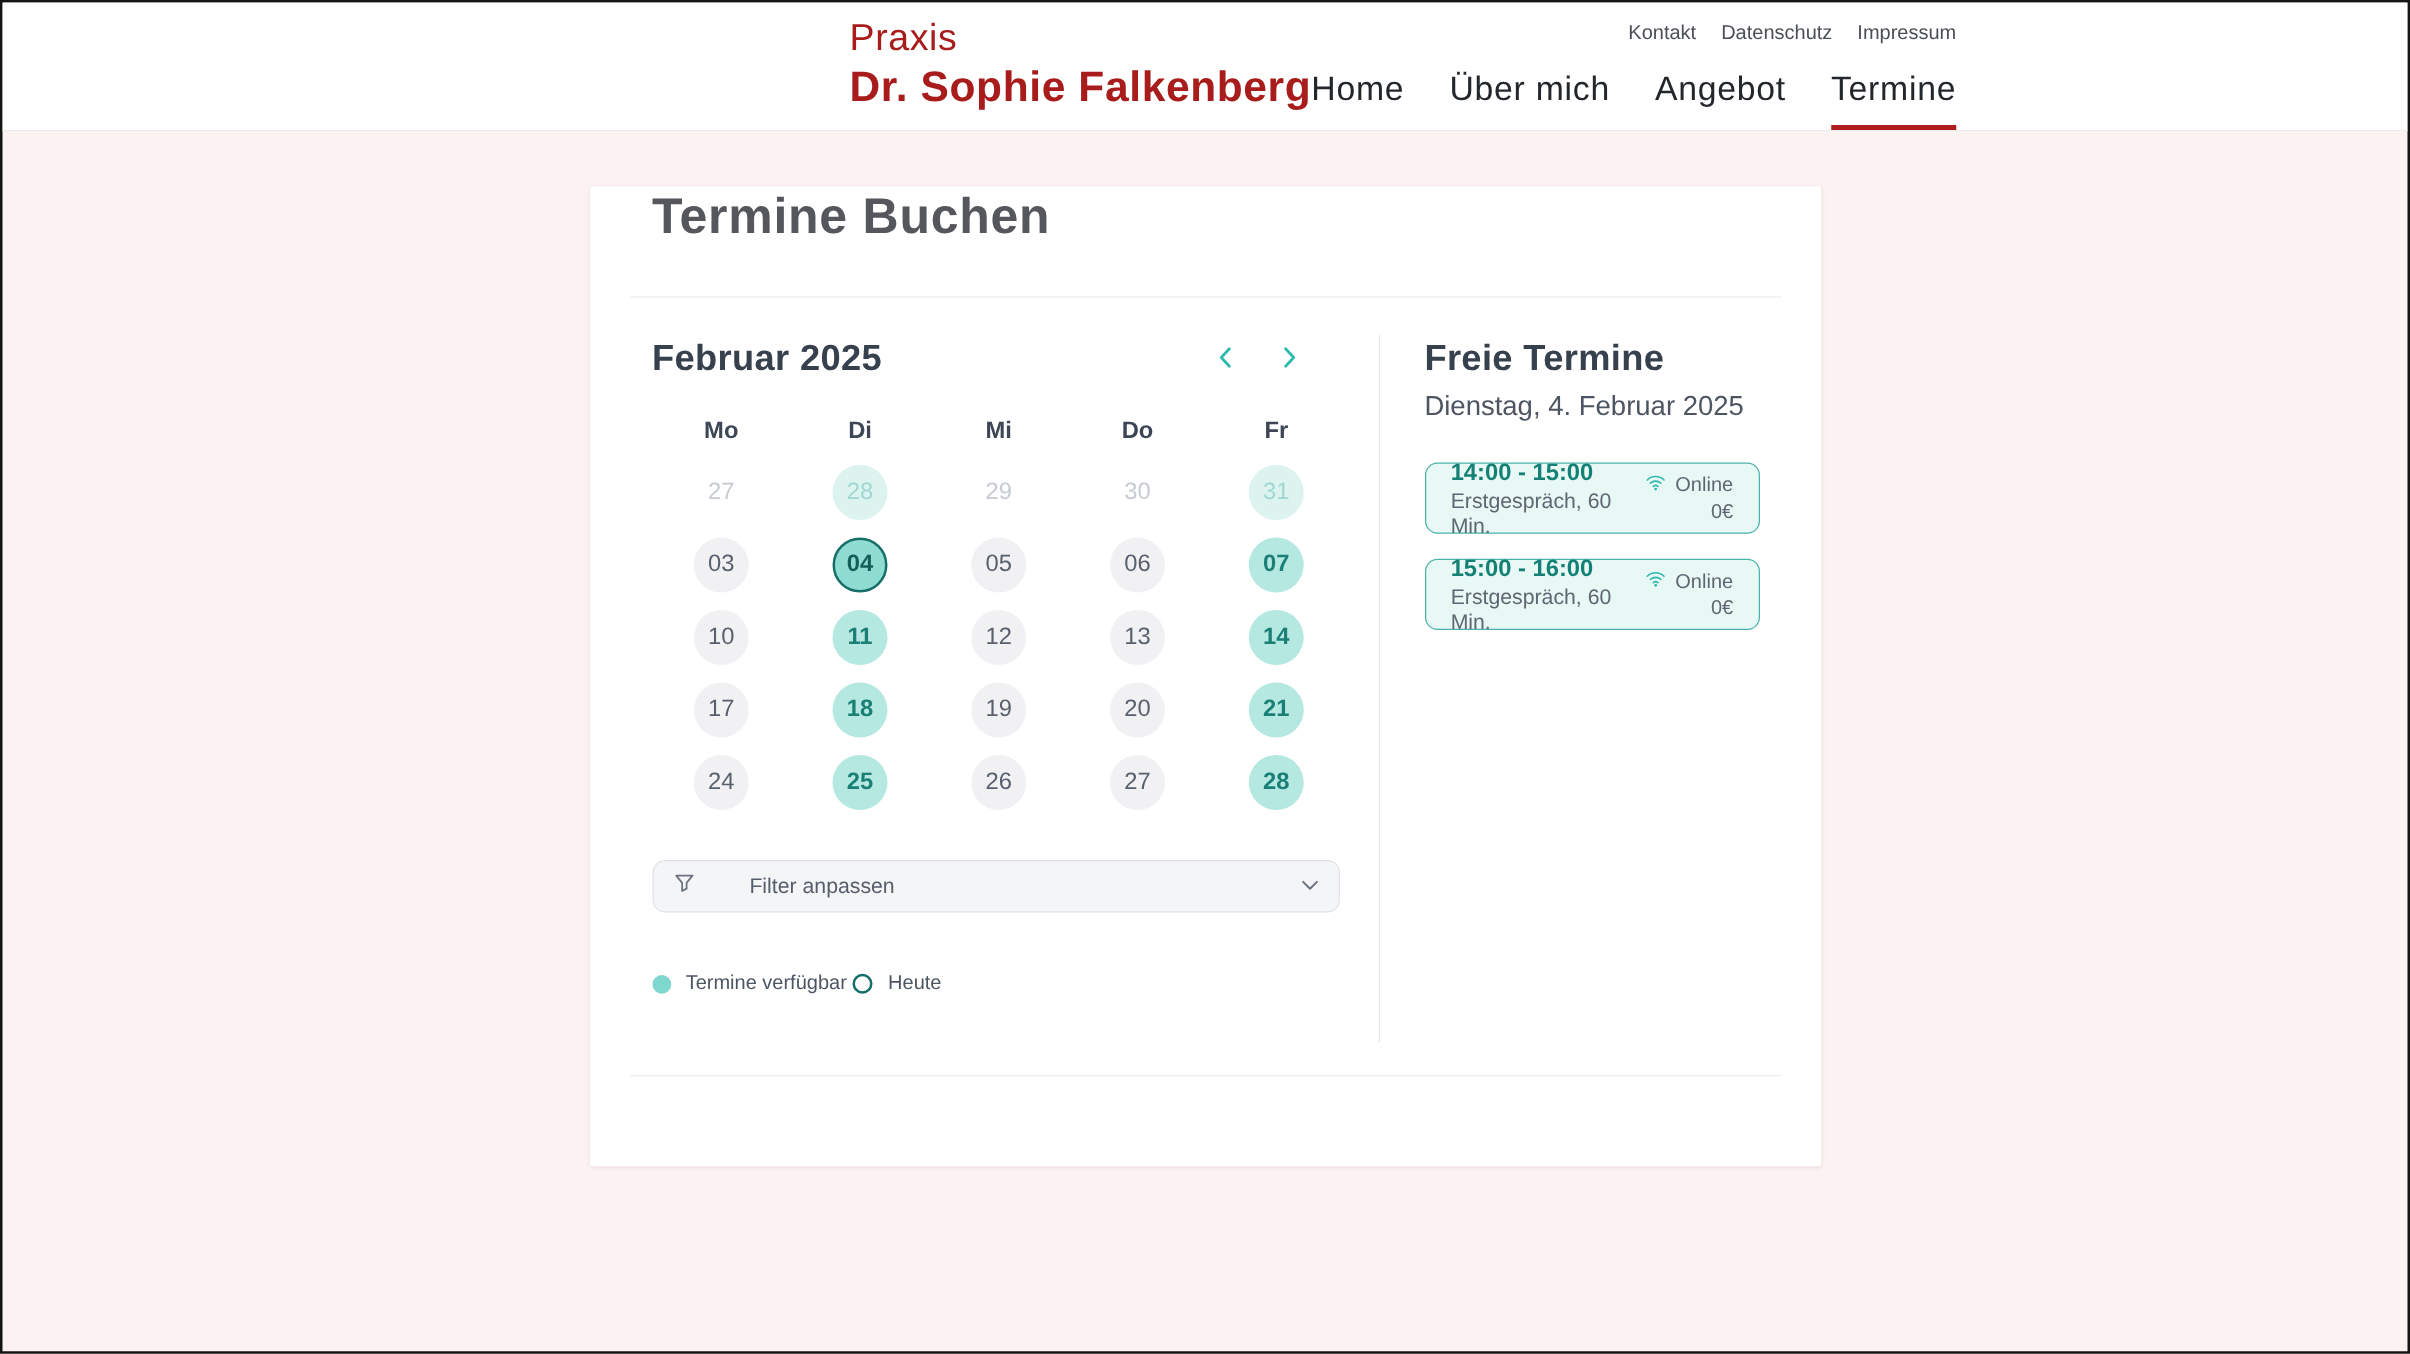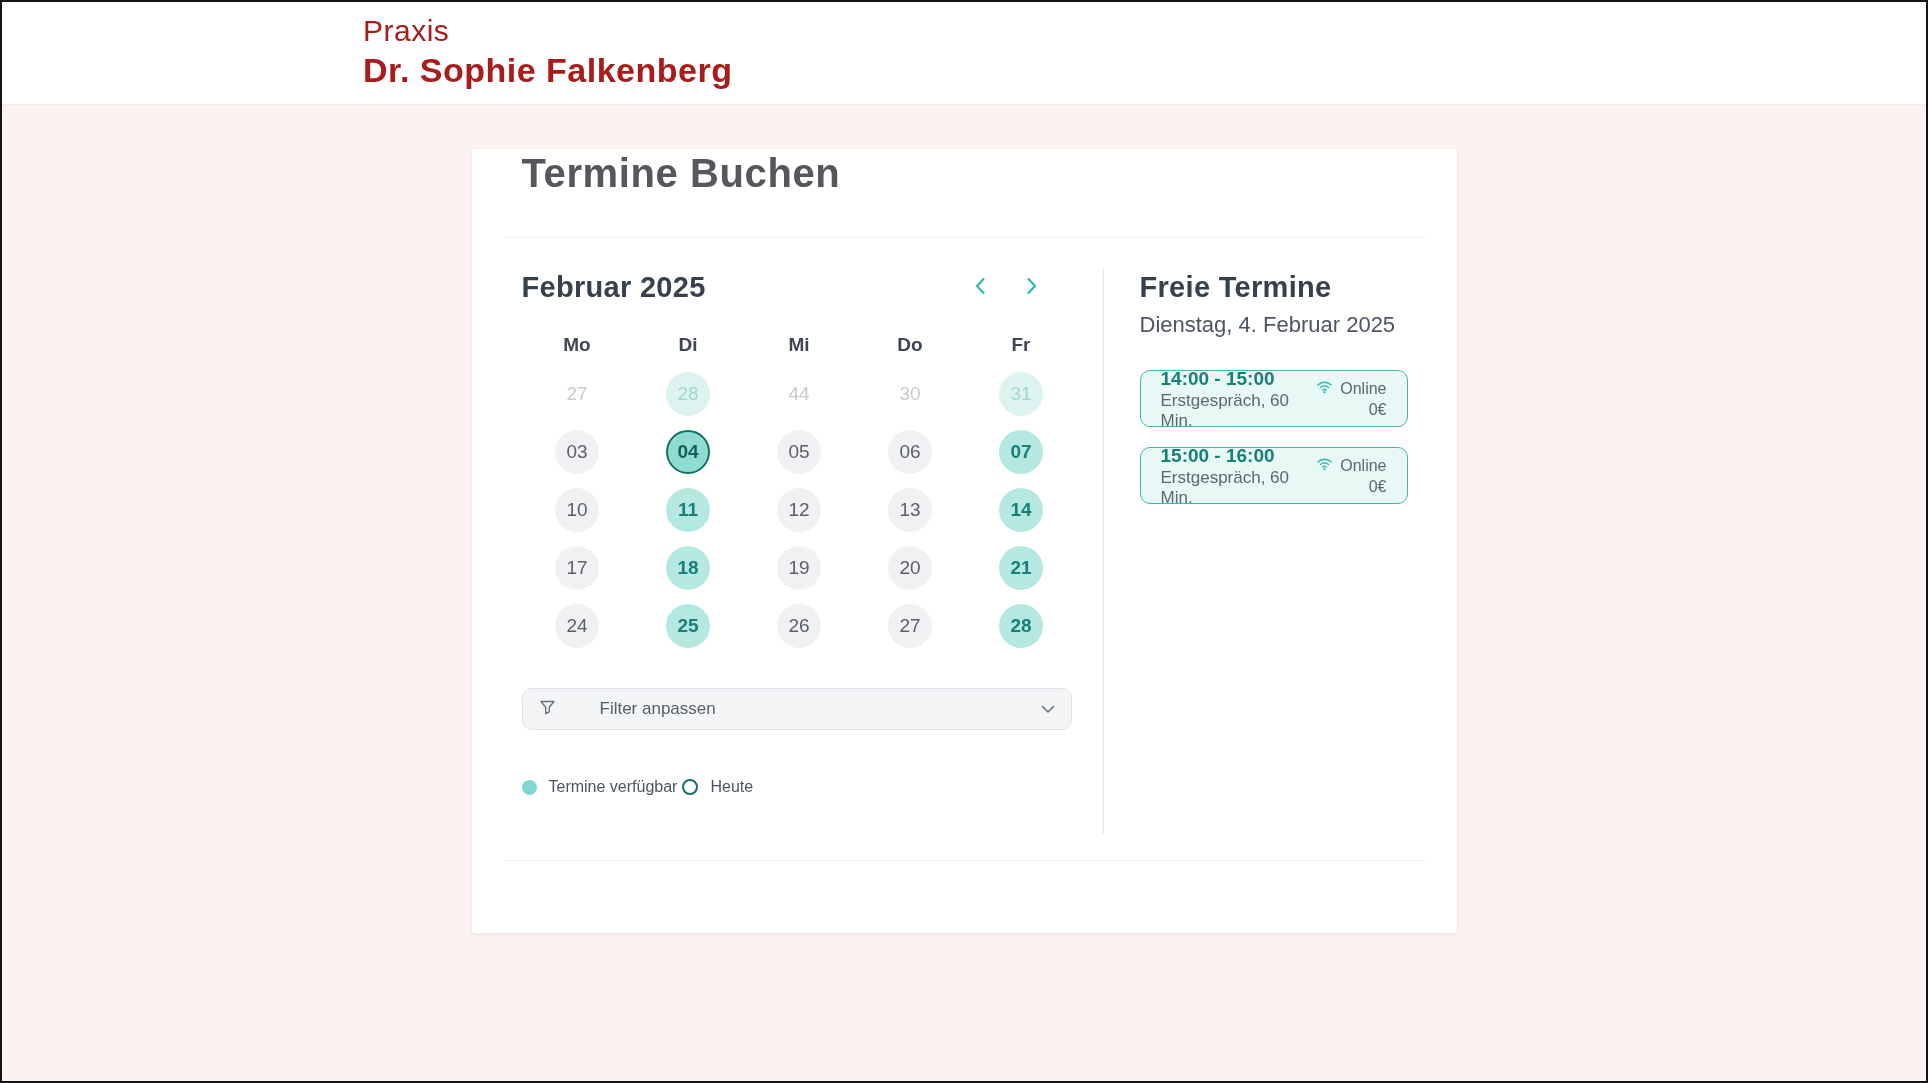--- a/index.html
+++ b/index.html
@@ -37,21 +37,21 @@
     background:#ffffff;
     border-bottom:1px solid #ececec;
   }
   .container{
     width:1202px;
     margin:0 auto;
     height:100%;
   }
   .header-inner{
     display:flex;
-    justify-content:space-between;
+    justify-content:flex-end;
     height:100%;
   }
   .logo{cursor:pointer;padding-top:10px;}
   .logo-line1{
     color:var(--accent-red);
     font-size:30px;
     font-weight:500;
     line-height:38px;
     letter-spacing:.5px;
   }
@@ -257,20 +257,33 @@
   .bottom-hr{margin-top:26px;}
 </style>
 </head>
 <body>
 
 <header class="site-header">
   <div class="container header-inner">
     <div class="logo">
       <div class="logo-line1">Praxis</div>
       <div class="logo-line2">Dr. Sophie Falkenberg</div>
+    </div>
+    <div class="nav-stack">
+      <nav class="utility-nav" id="utility-nav">
+          <a>Kontakt</a>
+          <a>Datenschutz</a>
+          <a>Impressum</a>
+        </nav>
+      <nav class="main-nav" id="main-nav">
+          <a>Home</a>
+          <a>Über mich</a>
+          <a>Angebot</a>
+          <a class="active">Termine</a>
+        </nav>
     </div>
   </div>
 </header>
 
 <main>
   <section class="card">
     <h1 class="page-title">Termine Buchen</h1>
     <hr class="hr">
 
     <div class="columns">
@@ -304,21 +317,21 @@
             <div class="weekday">Fr</div>
           </div>
         <div class="cal-grid" id="cal-grid">
             <div class="day-wrap">
               <div class="day-cell state-outside">27</div>
             </div>
             <div class="day-wrap">
               <div class="day-cell state-outside-available">28</div>
             </div>
             <div class="day-wrap">
-              <div class="day-cell state-outside">44</div>
+              <div class="day-cell state-outside">29</div>
             </div>
             <div class="day-wrap">
               <div class="day-cell state-outside">30</div>
             </div>
             <div class="day-wrap">
               <div class="day-cell state-outside-available">31</div>
             </div>
             <div class="day-wrap">
               <div class="day-cell state-unavailable">03</div>
             </div>

